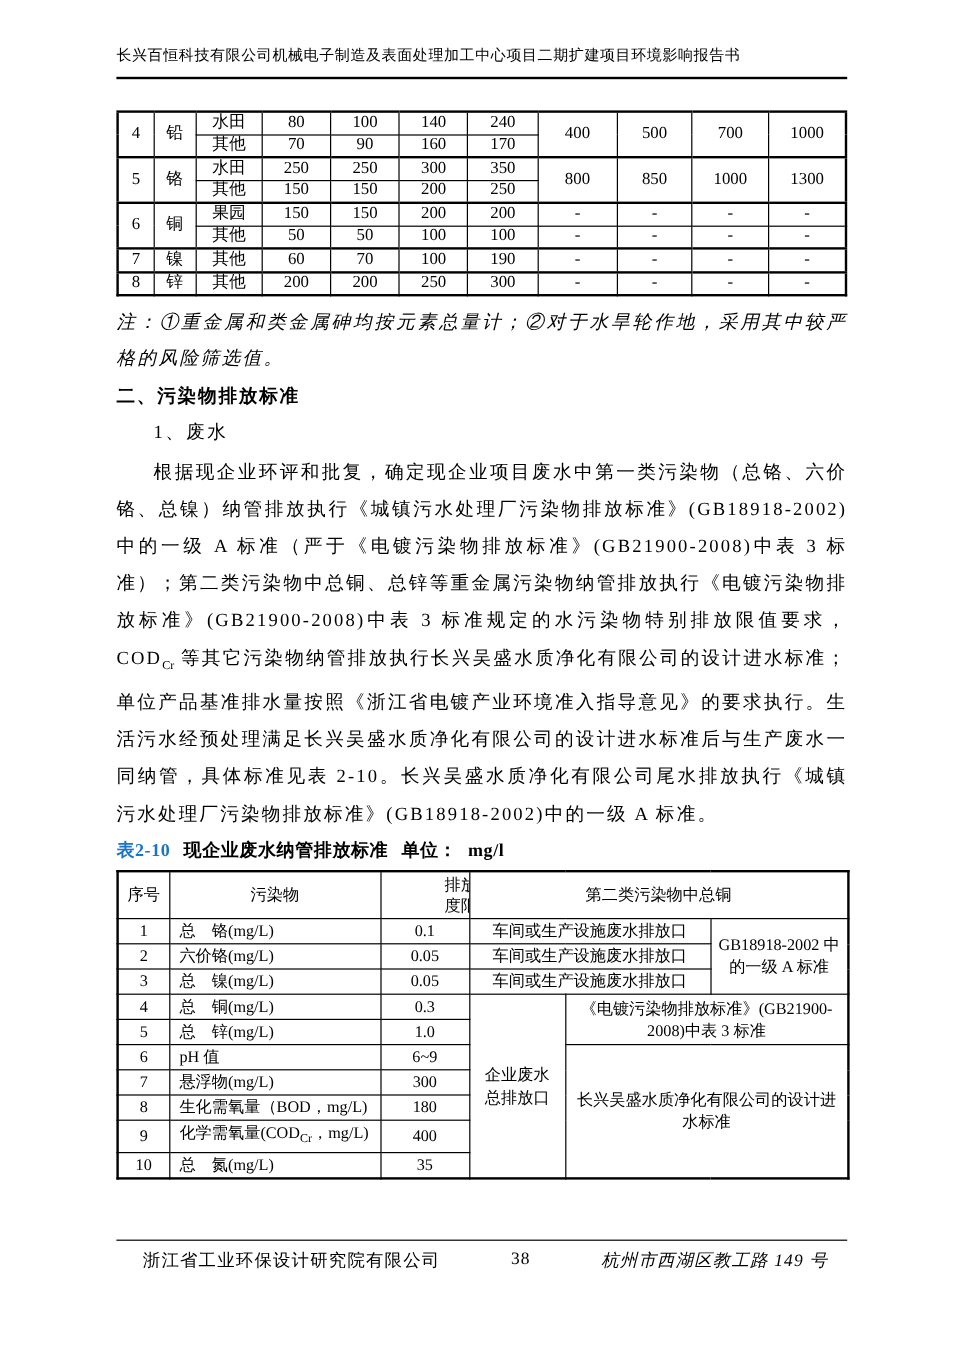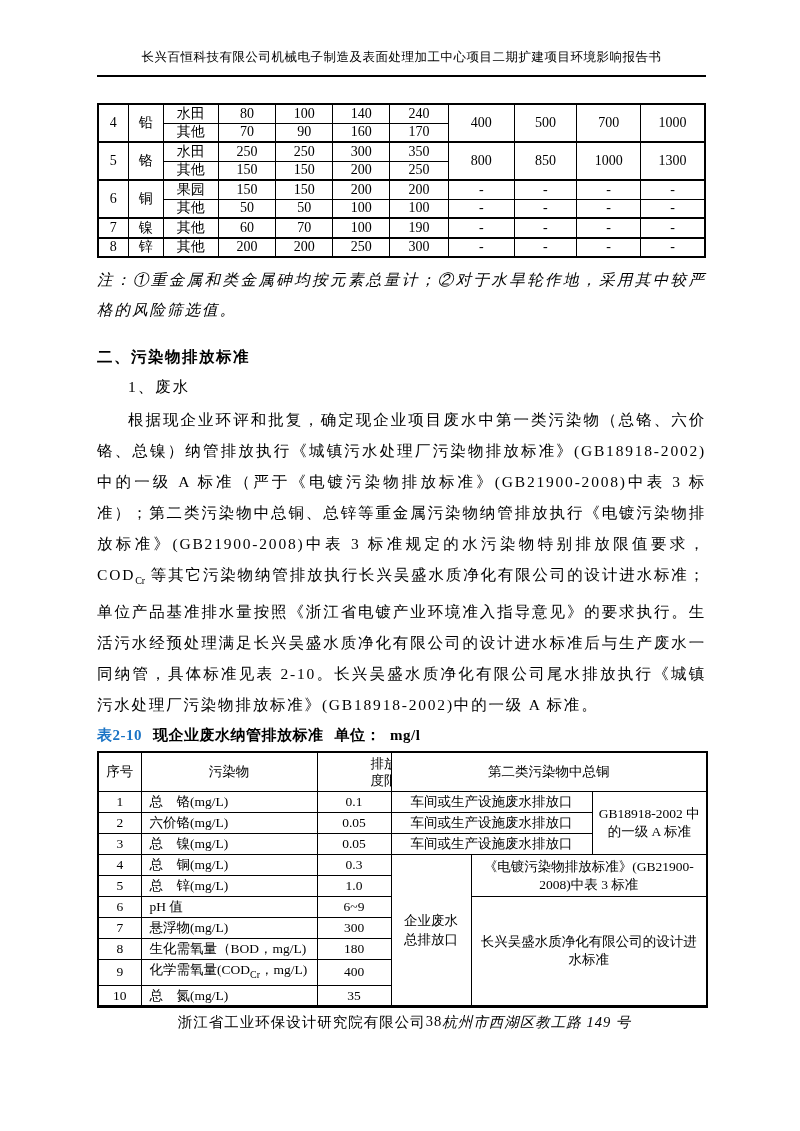--- a/index.html
+++ b/index.html
@@ -1,55 +1,55 @@
 <!DOCTYPE html>
 <html><head>
 <meta charset="utf-8">
 <style>
   html,body{margin:0;padding:0;background:#888;}
   .page{position:relative;width:800px;height:1131px;background:#ffffff;overflow:hidden;
         font-family:"Liberation Serif","DejaVu Serif",serif;color:#000;}
   .content{position:absolute;left:97px;width:609px;top:0;}
-  .doc-header{padding-top:37px;text-align:center;font-size:12.5px;letter-spacing:.5px;
-              line-height:18px;margin-top:11px;}
+  .doc-header{padding-top:37px;text-align:left;font-size:12.5px;letter-spacing:.5px;
+              line-height:18px;}
   .header-rule{border-bottom:2.5px solid #000;margin-top:9px;}
 
   
   table{border-collapse:collapse;table-layout:fixed;width:100%;}
   .t1{margin-top:26px;font-size:14px;border:2px solid #000;}
   .t1 td{border:1px solid #000;text-align:center;height:17.5px;line-height:16px;
          padding:0;overflow:hidden;}
   .t1 tr.grp td{border-top:2px solid #000;}
 
   .note{margin-top:7px;font-size:15.5px;line-height:30px;text-align:justify;
         letter-spacing:2px;font-style:italic;}
-  .h2{margin-top:20px;font-family:"Liberation Sans","DejaVu Sans",sans-serif;
+  .h2{margin-top:5px;font-family:"Liberation Sans","DejaVu Sans",sans-serif;
       font-weight:bold;font-size:15.5px;line-height:24px;letter-spacing:1.5px;}
   .sub{font-size:15.5px;line-height:35px;letter-spacing:2px;text-indent:2em;}
   .para{font-size:15.5px;line-height:31px;letter-spacing:1.8px;text-align:justify;
         text-indent:2em;}
   .para sub,.t2 sub{font-size:10px;letter-spacing:0;}
 
   .tbl-title{margin-top:3px;text-align:left;font-weight:bold;font-size:15px;
              line-height:24px;letter-spacing:.5px;}
   .tbl-title .gap{margin-left:11px;}
   .tbl-title .gap-s{margin-left:9px;}
 
   
   .t2{margin-top:4px;font-size:13.5px;border:2px solid #000;}
   .t2 td{border:1px solid #000;padding:1px 4px;text-align:center;line-height:18px;
          height:17px;overflow:hidden;}
   .t2 td.hd{height:36px;}
   .t2 td.pol{text-align:justify;padding-left:8px;}
   .wrap3{display:inline-block;width:3.15em;line-height:17px;vertical-align:middle;margin-left:48px;}
   .wrap4{display:inline-block;width:4.3em;line-height:19px;vertical-align:middle;}
 
-  .doc-footer{position:absolute;left:97px;width:609px;top:1005px;
+  .doc-footer{position:absolute;left:97px;width:609px;top:1033px;
               border-top:1.5px solid #000;padding-top:7px;display:flex;
-              justify-content:center;font-size:14.5px;letter-spacing:1px;}
+              justify-content:space-between;font-size:14.5px;letter-spacing:1px;}
   .doc-footer .fl{margin-left:22px;}
   .doc-footer .fr{margin-right:16px;font-style:italic;}
 </style>
 </head>
 <body>
 
 <div class="page">
   <div class="content">
 
     <div class="doc-header">长兴百恒科技有限公司机械电子制造及表面处理加工中心项目二期扩建项目环境影响报告书</div>

